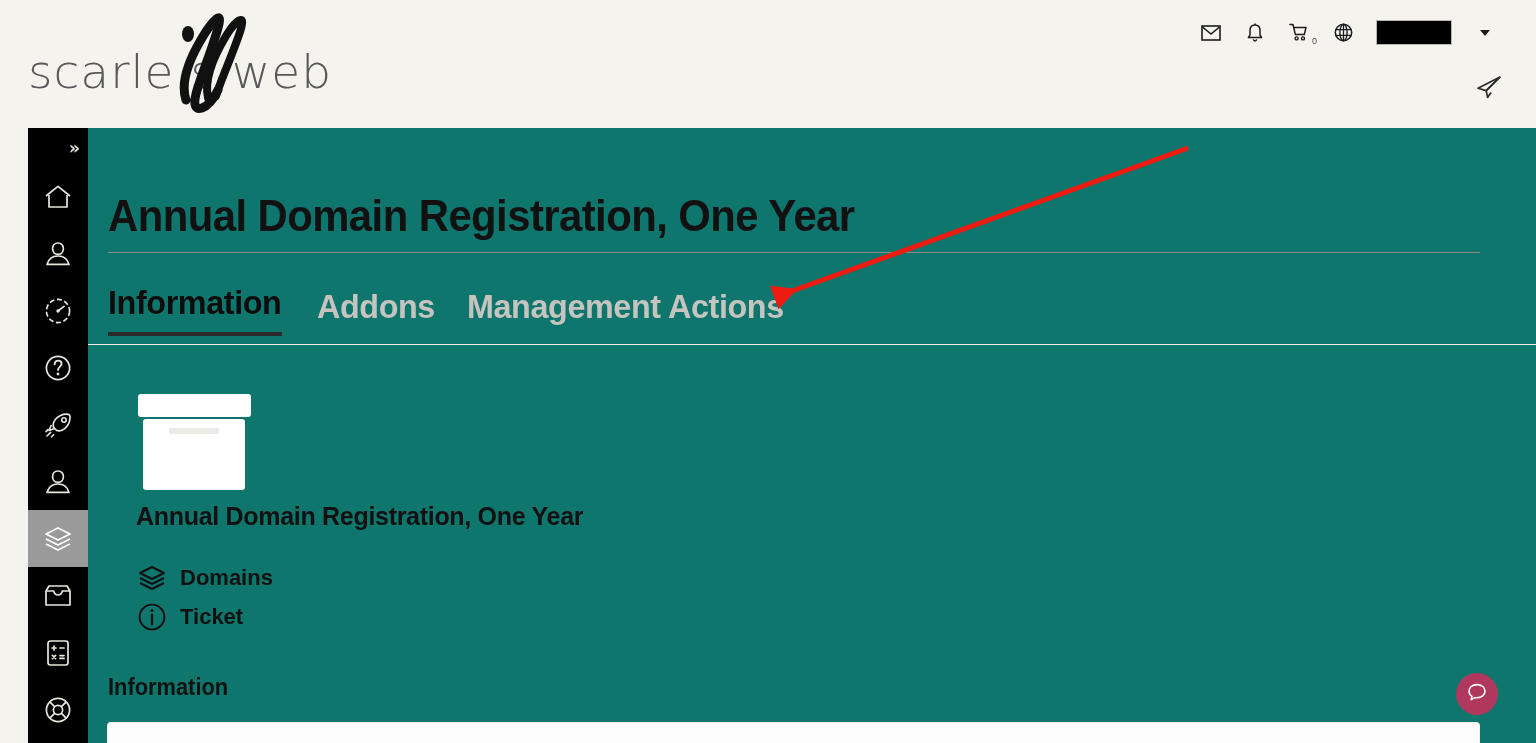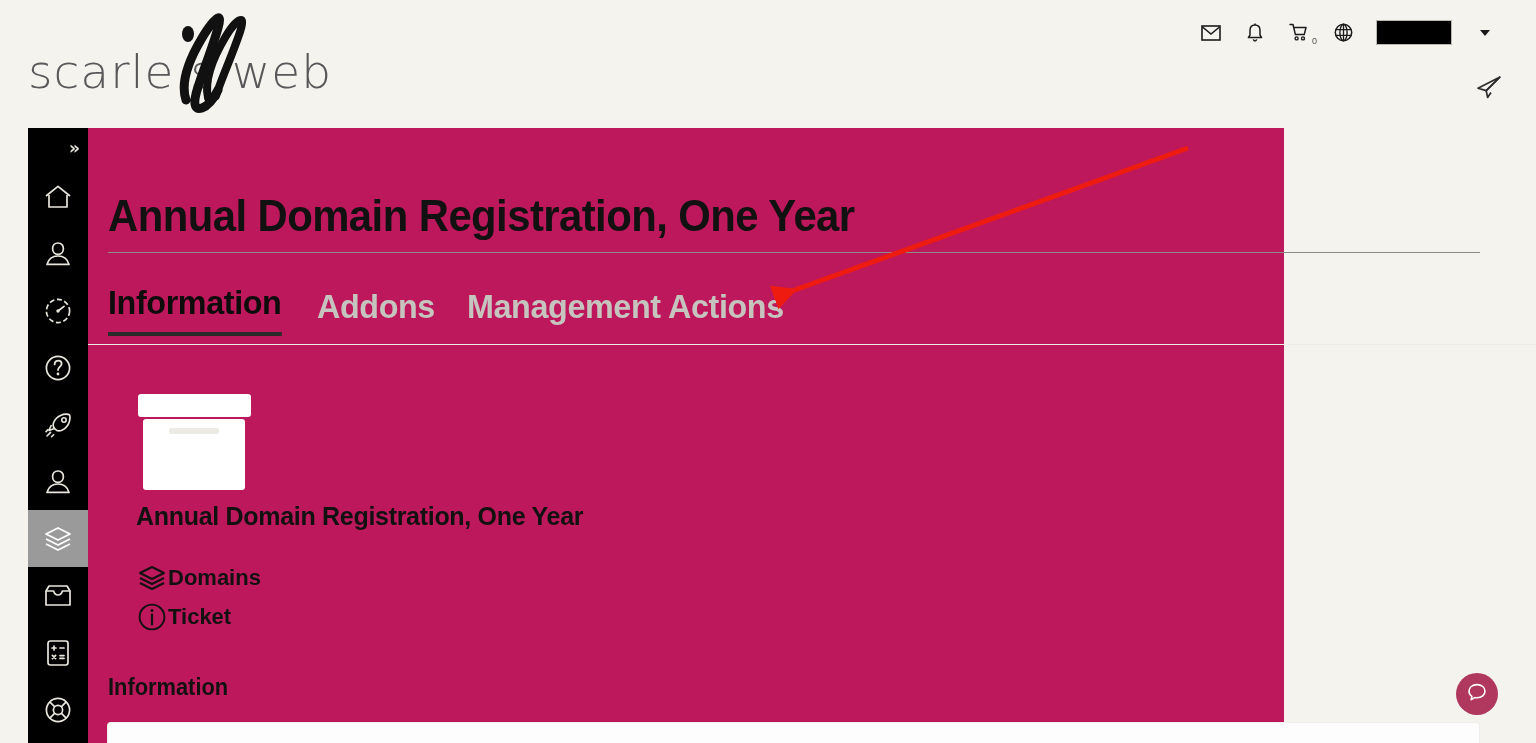--- a/index.html
+++ b/index.html
@@ -67,21 +67,21 @@
   .sb-item {
     height: 57px; display: flex; align-items: center; justify-content: center;
     color: #e9e6dd;
   }
   .sb-item.active { background: #9a9a9a; }
   .sb-item svg { display: block; }
 
   
   .content {
     position: absolute; left: 88px; top: 128px;
-    width: 1196px; height: 615px; background: #be185d;
+    width: 1448px; height: 615px; background: #0f766e;
   }
 
   .page-title {
     position: absolute; left: 20px; top: 62px;
     font-size: 45px; font-weight: 700; color: #111;
     letter-spacing: -0.6px;
     font-family: "Liberation Sans Narrow", "Liberation Sans", sans-serif;
     transform: scaleX(0.93); transform-origin: left center;
     white-space: nowrap;
   }
@@ -125,21 +125,21 @@
   }
 
   .prod-name {
     position: absolute; left: 48px; top: 374px;
     font-size: 25px; font-weight: 700; color: #111;
     font-family: "Liberation Sans", sans-serif;
     letter-spacing: -0.3px; white-space: nowrap;
   }
   .meta-row {
     position: absolute; left: 48px;
-    display: flex; align-items: center; gap: 0;
+    display: flex; align-items: center; gap: 12px;
     font-size: 22px; font-weight: 700; color: #111;
     font-family: "Liberation Sans", sans-serif;
   }
   .meta-row.r1 { top: 434px; }
   .meta-row.r2 { top: 473px; }
   .meta-icon { width: 32px; height: 32px; display: flex; align-items: center; justify-content: center; color: #111; }
 
   .section-title {
     position: absolute; left: 20px; top: 546px;
     font-size: 23px; font-weight: 700; color: #111;

